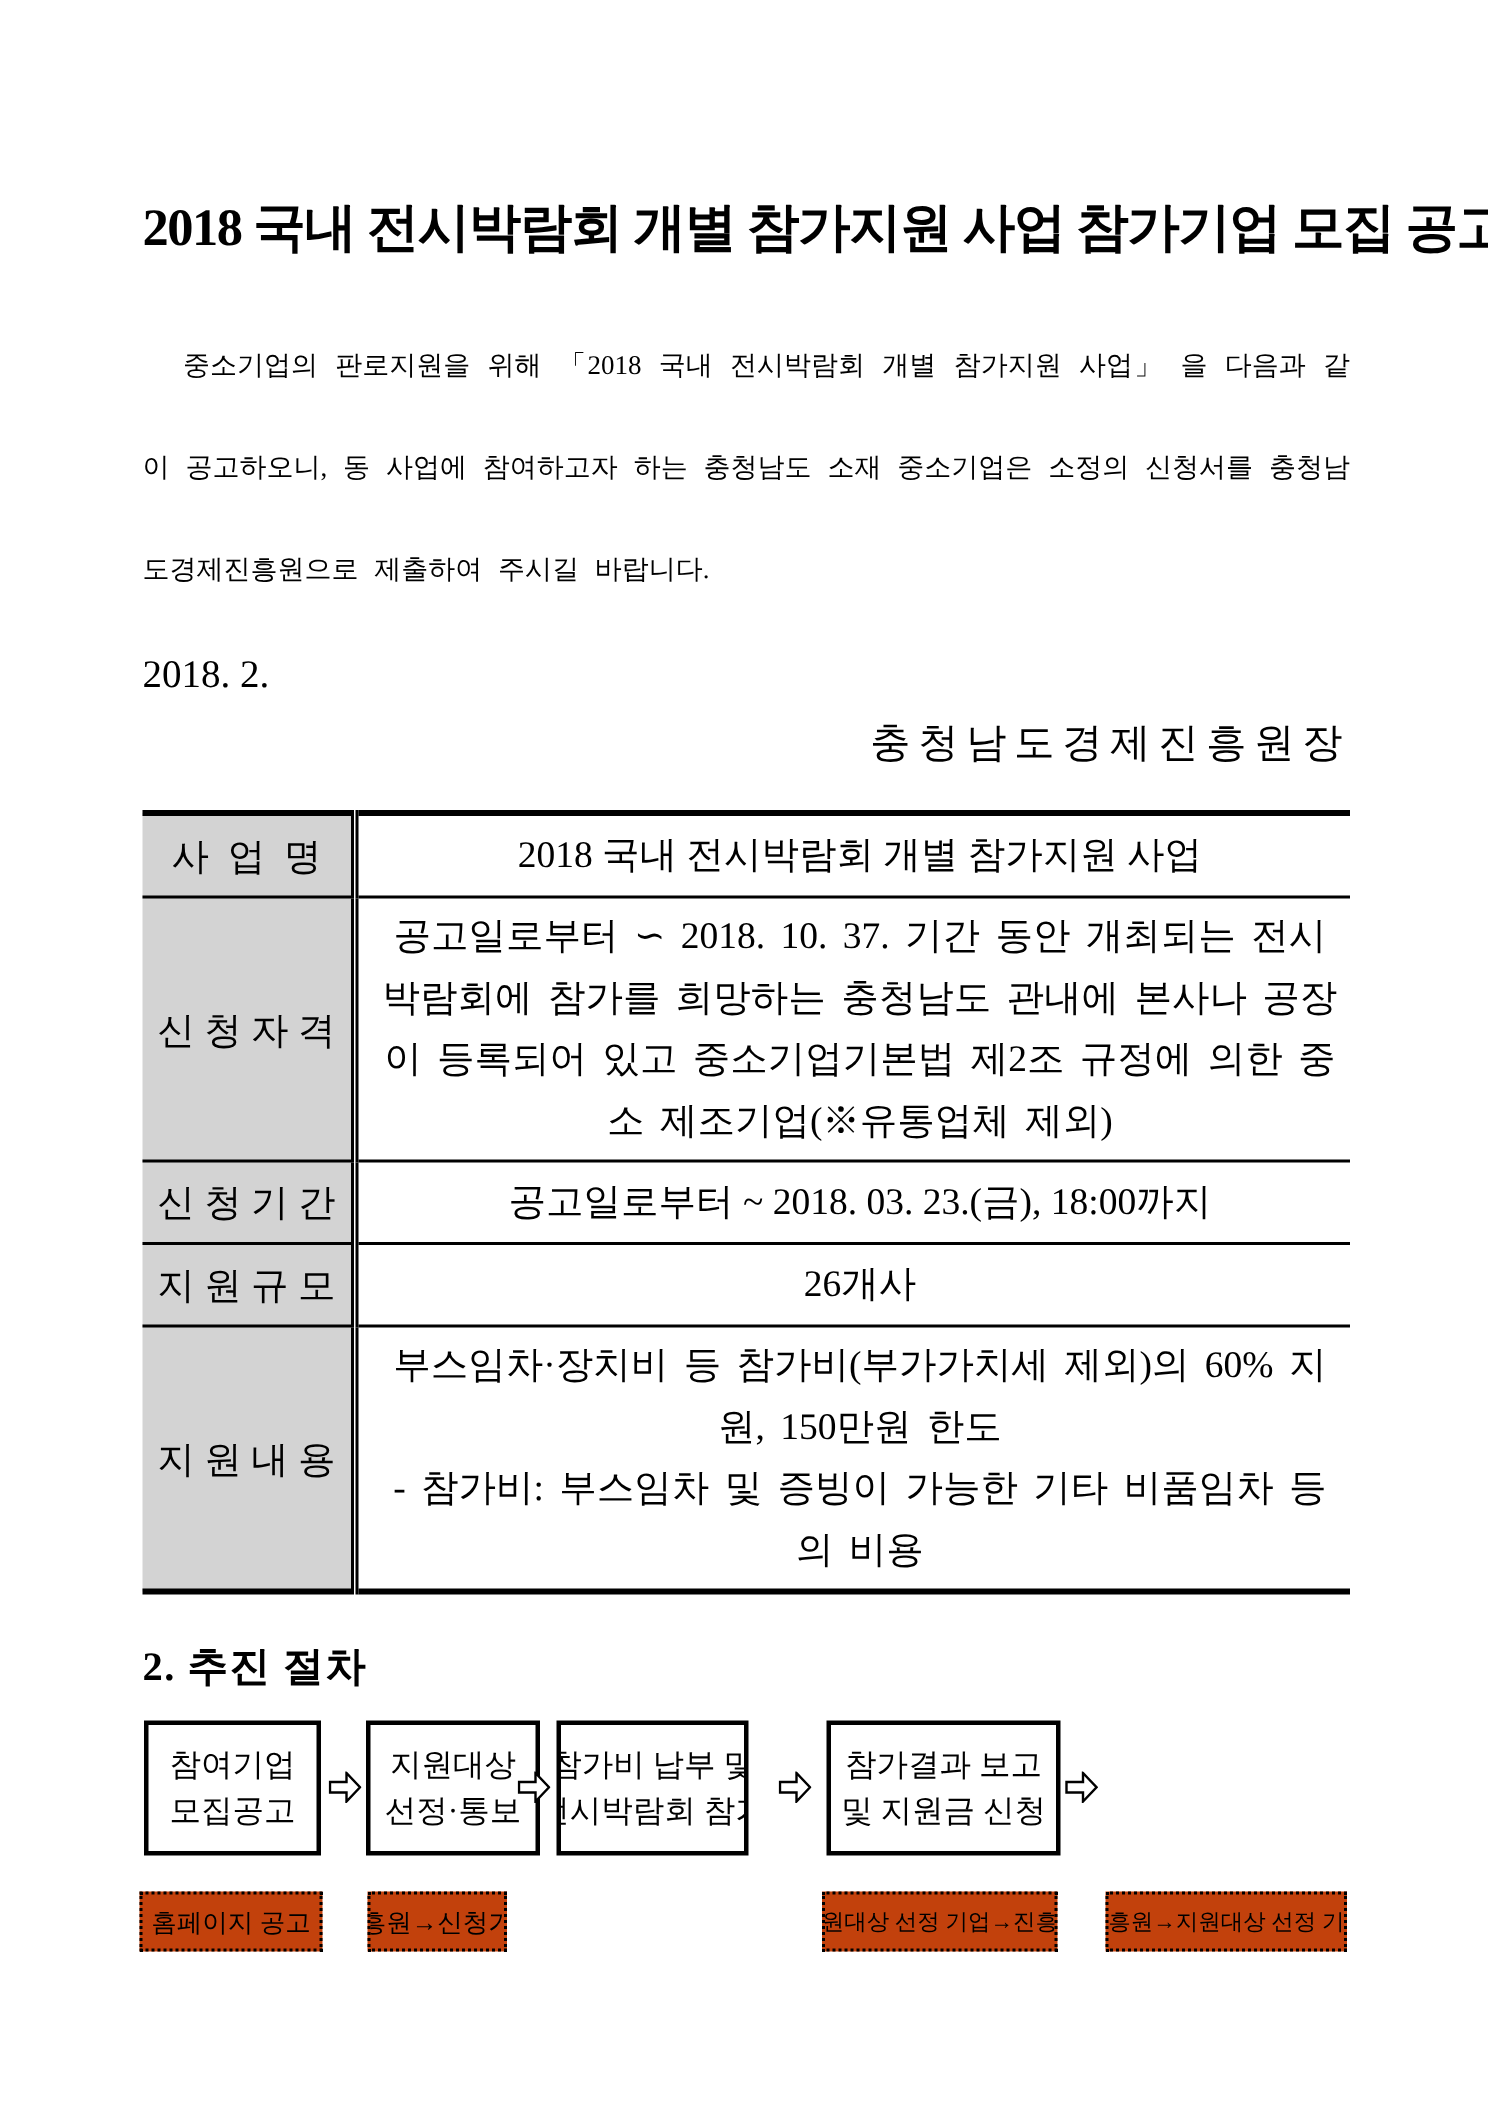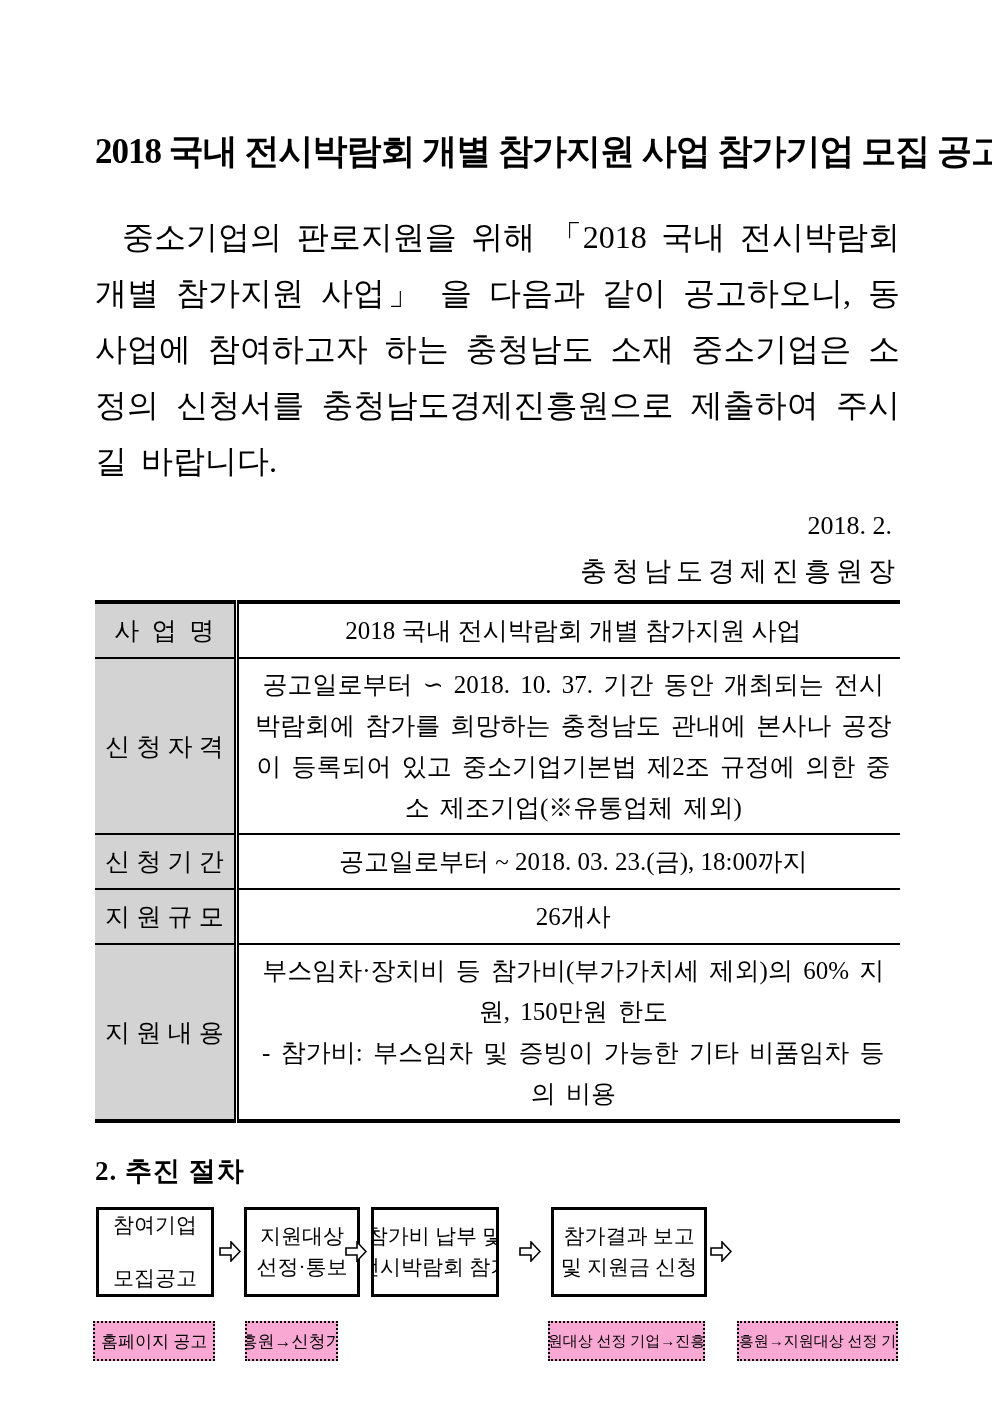--- a/index.html
+++ b/index.html
@@ -18,48 +18,47 @@
     margin-top: 128px;
     font-family: Liberation Serif, serif;
     font-weight: 800;
     font-size: 35px;
     letter-spacing: -1px;
     text-align: center;
     white-space: nowrap;
   }
   .intro {
     margin-top: 34px;
-    font-size: 32px;
-    line-height: 56px;
+    font-size: 18px;
+    line-height: 68px;
     text-align: justify;
     text-indent: 27px;
     word-spacing: 6px;
     font-family: Liberation Serif, serif;
   }
   .date-line {
     margin-top: 22px;
     font-size: 26px;
-    text-align: right;
     padding-right: 8px;
   }
   .signer-line {
     margin-top: 12px;
     font-size: 27px;
     text-align: right;
     letter-spacing: 5px;
   }
   .section-heading {
     font-size: 27px;
     font-weight: bold;
     letter-spacing: 1px;
   }
   .s1 { margin-top: 36px; }
   .s2 { margin-top: 30px; }
   table.overview {
-    margin-top: 11px;
+    margin-top: 27px;
     width: 805px;
     border-collapse: collapse;
     border-top: 4px solid #000;
     border-bottom: 4px solid #000;
   }
   table.overview th {
     width: 141px;
     background: #d3d3d3;
     border-right: 5px double #000;
     border-bottom: 2px solid #000;
@@ -100,30 +99,30 @@
     line-height: 31px;
     white-space: nowrap;
     overflow: hidden;
   }
   .flow-arrow { position: absolute; top: 34px; }
   .note {
     position: absolute;
     top: 114px;
     height: 40px;
     border: 2px dotted #000;
-    background: #f9a8d4;
+    background: #c2410c;
     display: flex;
     align-items: center;
     justify-content: center;
     font-size: 17px;
     white-space: nowrap;
     overflow: hidden;
   }
   .note.small { font-size: 15px; }
-  .st1 { left: 1px;   width: 118px; justify-content: space-between; }
+  .st1 { left: 1px;   width: 118px; }
   .st2 { left: 149px; width: 116px;  }
   .st3 { left: 276px; width: 128px; }
   .st4 { left: 456px; width: 156px; }
   .st5 { left: 642px; width: 156px; }
   .ar1 { left: 124px; }
   .ar2 { left: 250px; }
   .ar3 { left: 424px; }
   .ar4 { left: 615px; }
   .nt1 { left: -2px;  width: 122px; }
   .nt2 { left: 150px; width: 93px;  }

